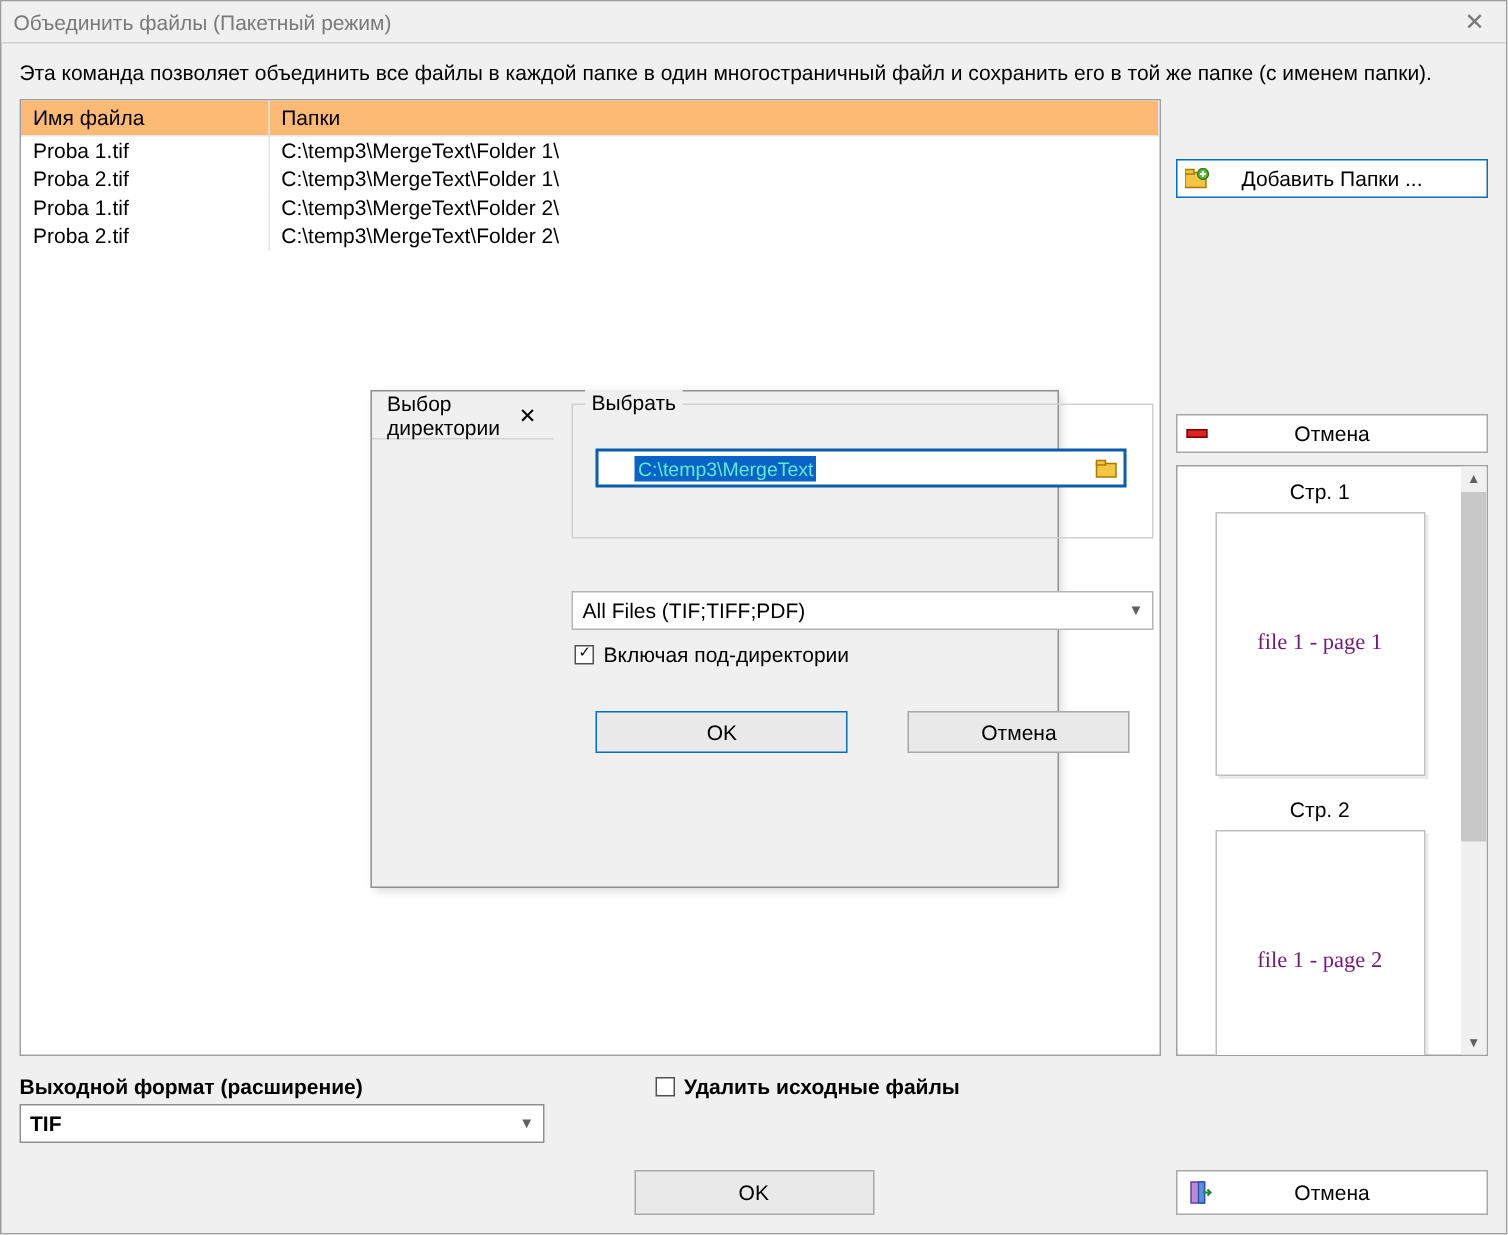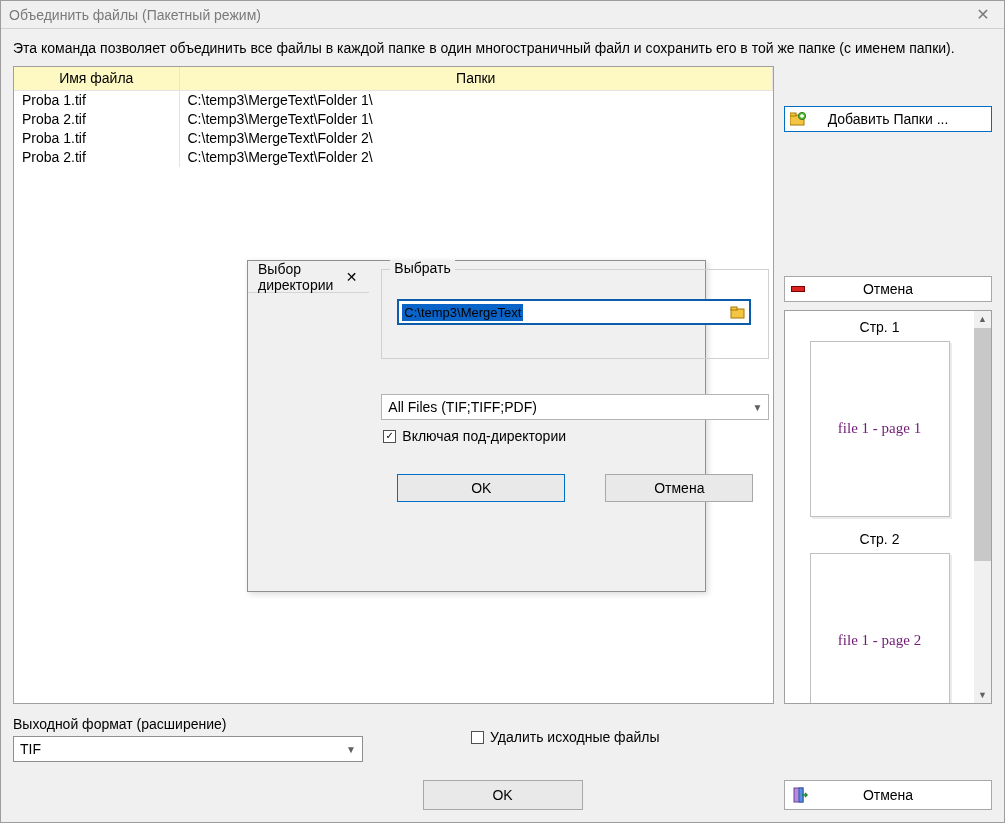--- a/index.html
+++ b/index.html
@@ -52,24 +52,24 @@
     background: #fff;
     overflow: hidden;
     display: flex; flex-direction: column;
   }
   .filelist table {
     width: 100%;
     border-collapse: collapse;
     font-size: 14px;
   }
   .filelist thead th {
-    text-align: center;
+    text-align: left;
     font-weight: normal;
     padding: 3px 8px 4px 8px;
-    background: #fef9c3;
+    background: #fdba74;
     border-right: 1px solid #e4e4e4;
     border-bottom: 1px solid #e4e4e4;
   }
   .filelist tbody td {
     padding: 1px 8px 2px 8px;
     white-space: nowrap;
   }
   .filelist .col-name { width: 165px; border-right: 1px solid #e4e4e4; }
   .right-col {
     width: 208px;
@@ -141,21 +141,21 @@
   .scrollbar .sthumb {
     position: absolute; top: 0; width: 100%;
     height: 65%;
     background: #c8c8c8;
   }
   .bottom-area {
     padding: 12px;
     display: flex; flex-direction: column; gap: 10px;
   }
   .format-row {
-    display: flex; align-items: center; gap: 108px;
+    display: flex; align-items: flex-start; gap: 74px; font-weight: bold;
   }
   .format-group { display: flex; flex-direction: column; gap: 4px; }
   .format-label { font-size: 14px; }
   .select-box {
     width: 350px; height: 26px;
     border: 1px solid #8f8f8f;
     background: #fff;
     display: flex; align-items: center; justify-content: space-between;
     padding: 0 6px;
     cursor: pointer;
@@ -239,23 +239,24 @@
   .path-input {
     width: 100%; height: 24px;
     border: 1px solid #0b5cab;
     outline: 1px solid #0b5cab;
     display: flex; align-items: center; justify-content: space-between;
     padding: 0 2px 0 3px;
     background: #fff;
   }
   .path-input .txt {
     background: #0a63c7;
-    color: #000000;
+    color: #5eead4;
     font-size: 13px;
     padding: 1px 2px;
+    margin-left: 21px;
   }
   .path-input .browse-icn {
     width: 18px; height: 16px;
     display: flex; align-items: center; justify-content: center;
     cursor: pointer;
   }
   .modal .select-box { width: 100%; border-color: #b4b4b4; margin-top: 27px; }
   .modal .checkbox-field { padding-left: 2px; }
   .m-buttons {
     display: flex; justify-content: space-between;

